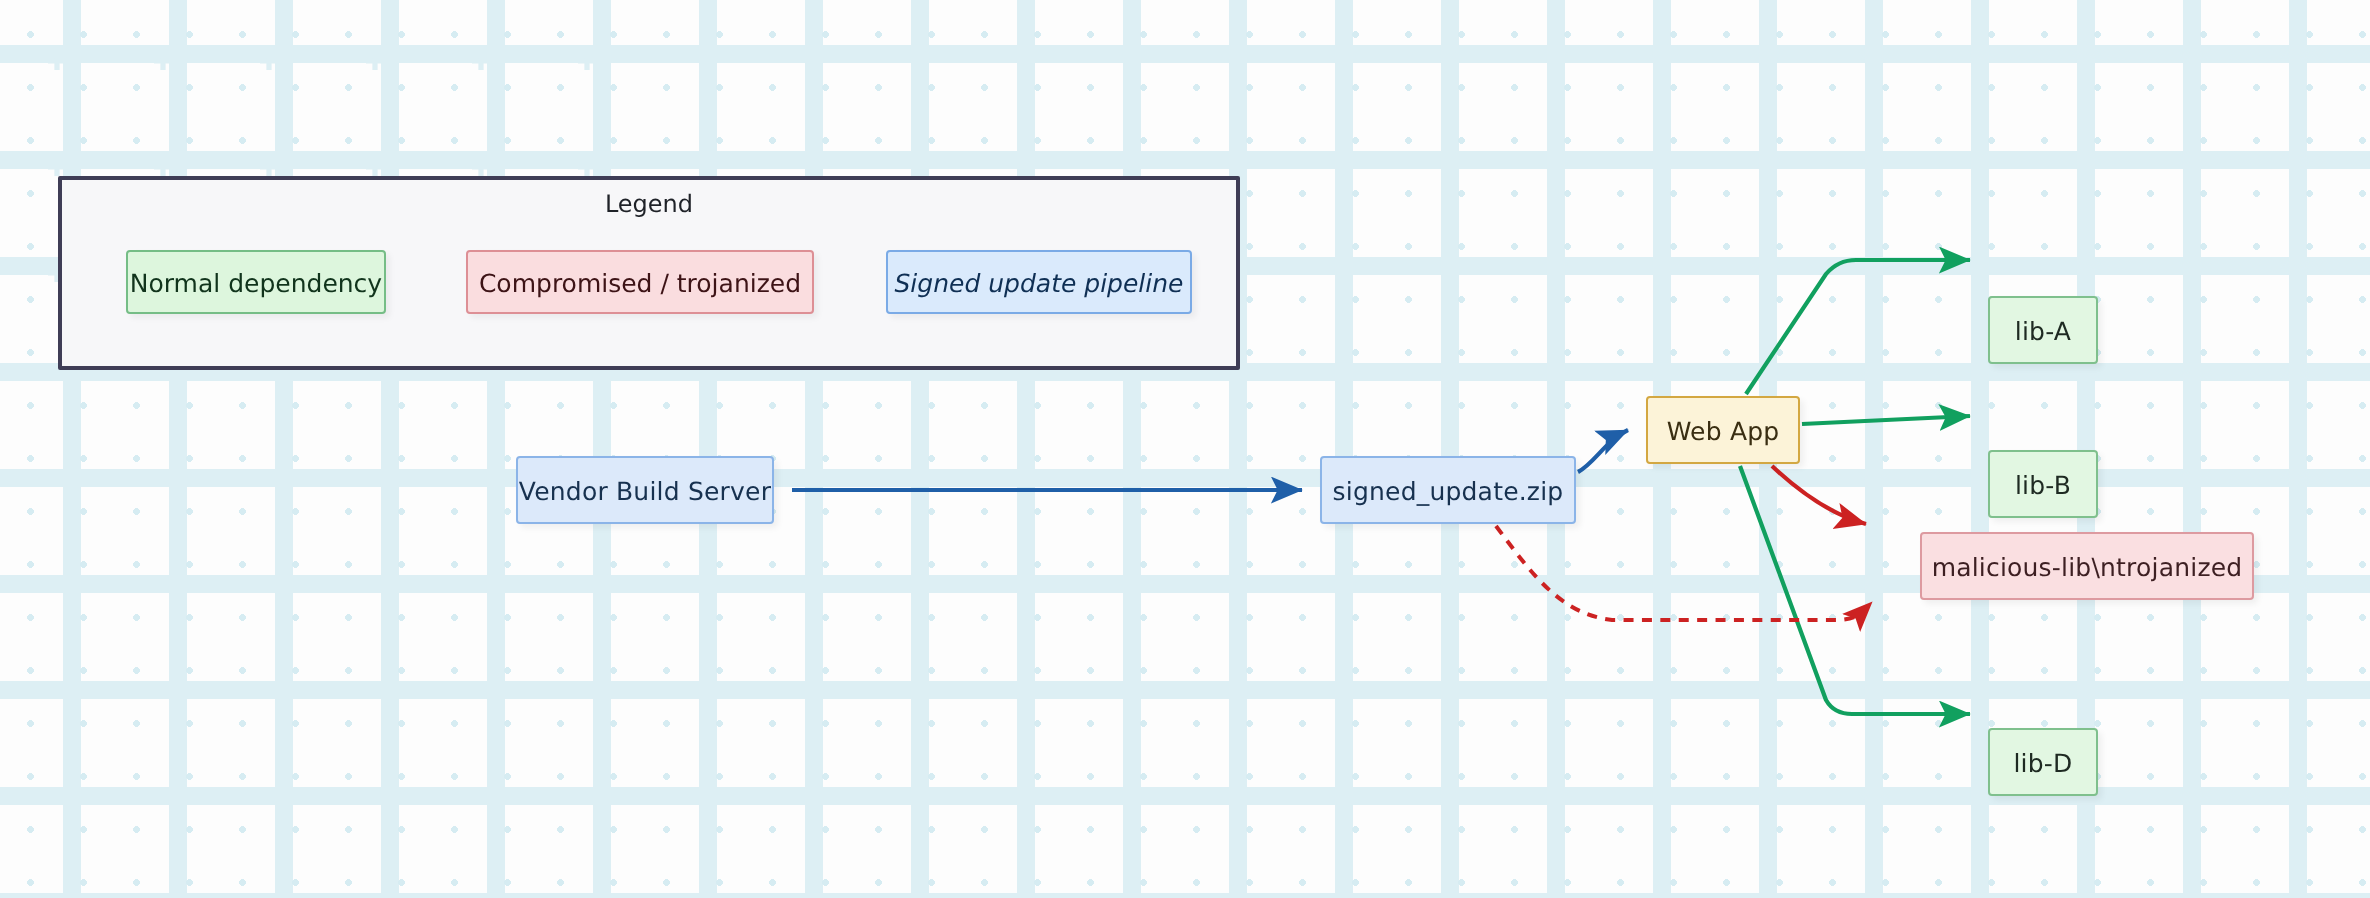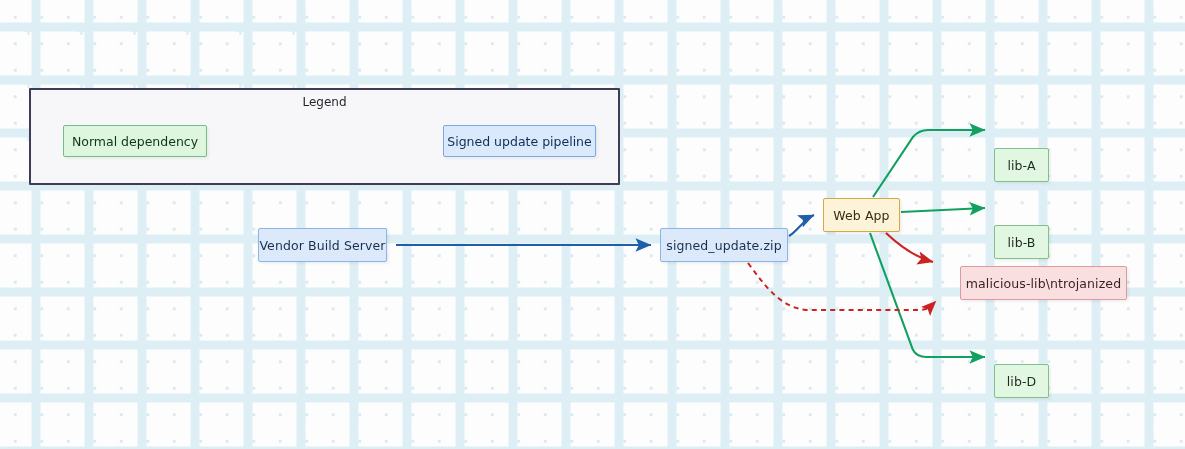--- a/index.html
+++ b/index.html
@@ -93,23 +93,23 @@
     height: 32px;
     box-sizing: border-box;
     display: flex;
     align-items: center;
     justify-content: center;
     font-size: 12.5px;
     border-radius: 2px;
     white-space: nowrap;
     box-shadow: 2px 2px 3px rgba(0,0,0,0.05);
   }
-  #legend-item-0 { left: 32px;  width: 144px; background:#ddf6dd; border:1.3px solid #75bd86; color:#11341c; }
+  #legend-item-0 { left: 32px;  width: 130px; background:#ddf6dd; border:1.3px solid #75bd86; color:#11341c; }
   #legend-item-1 { left: 202px; width: 174px; background:#fadddf; border:1.3px solid #dd8f95; color:#3d1316; }
-  #legend-item-2 { left: 412px; width: 153px; background:#daeafc; border:1.3px solid #7aaae6; color:#0f2f54; }
+  #legend-item-2 { left: 412px; width: 153px; background:#daeafc; border:1.3px solid #7aaae6; color:#0f2f54;font-style:italic; }
 </style>
 </head>
 <body>
 
 <div id="canvas">
 
   <svg class="plus-layer" xmlns="http://www.w3.org/2000/svg">
     <defs>
       <pattern id="plusgrid" width="53" height="53" patternUnits="userSpaceOnUse" x="2" y="4">
         <path d="M26.5 22 L26.5 31 M22 26.5 L31 26.5" stroke="#ddeff4" stroke-width="2.6" stroke-linecap="butt"></path>
@@ -144,20 +144,23 @@
     <path d="M886,233 C903,249 918,258 933,262" fill="none" stroke="#cc2222" stroke-width="2.1" marker-end="url(#ah-red)"></path>
 
     <path d="M748,263 C766,287 780,307 806,310 L918,310 C930,310 932,305 936,301" fill="none" stroke="#cc2222" stroke-width="2.0" stroke-dasharray="5,4.2" marker-end="url(#ah-red)"></path>
   </svg>
 
   <div id="legend-box">
     <div id="legend-title">Legend</div>
     <div class="legend-item" id="legend-item-0">
       <span>Normal dependency</span>
     </div>
+    <div class="legend-item" id="legend-item-1">
+      <span>Compromised / trojanized</span>
+    </div>
     <div class="legend-item" id="legend-item-2">
       <span>Signed update pipeline</span>
     </div>
   </div>
 
   <div class="node node-blue" style="left:258px; top:228px; width:129px; height:34px;">
     <span>Vendor Build Server</span>
   </div>
 
   <div class="node node-gold" style="left:823px; top:198px; width:77px; height:34px;">

